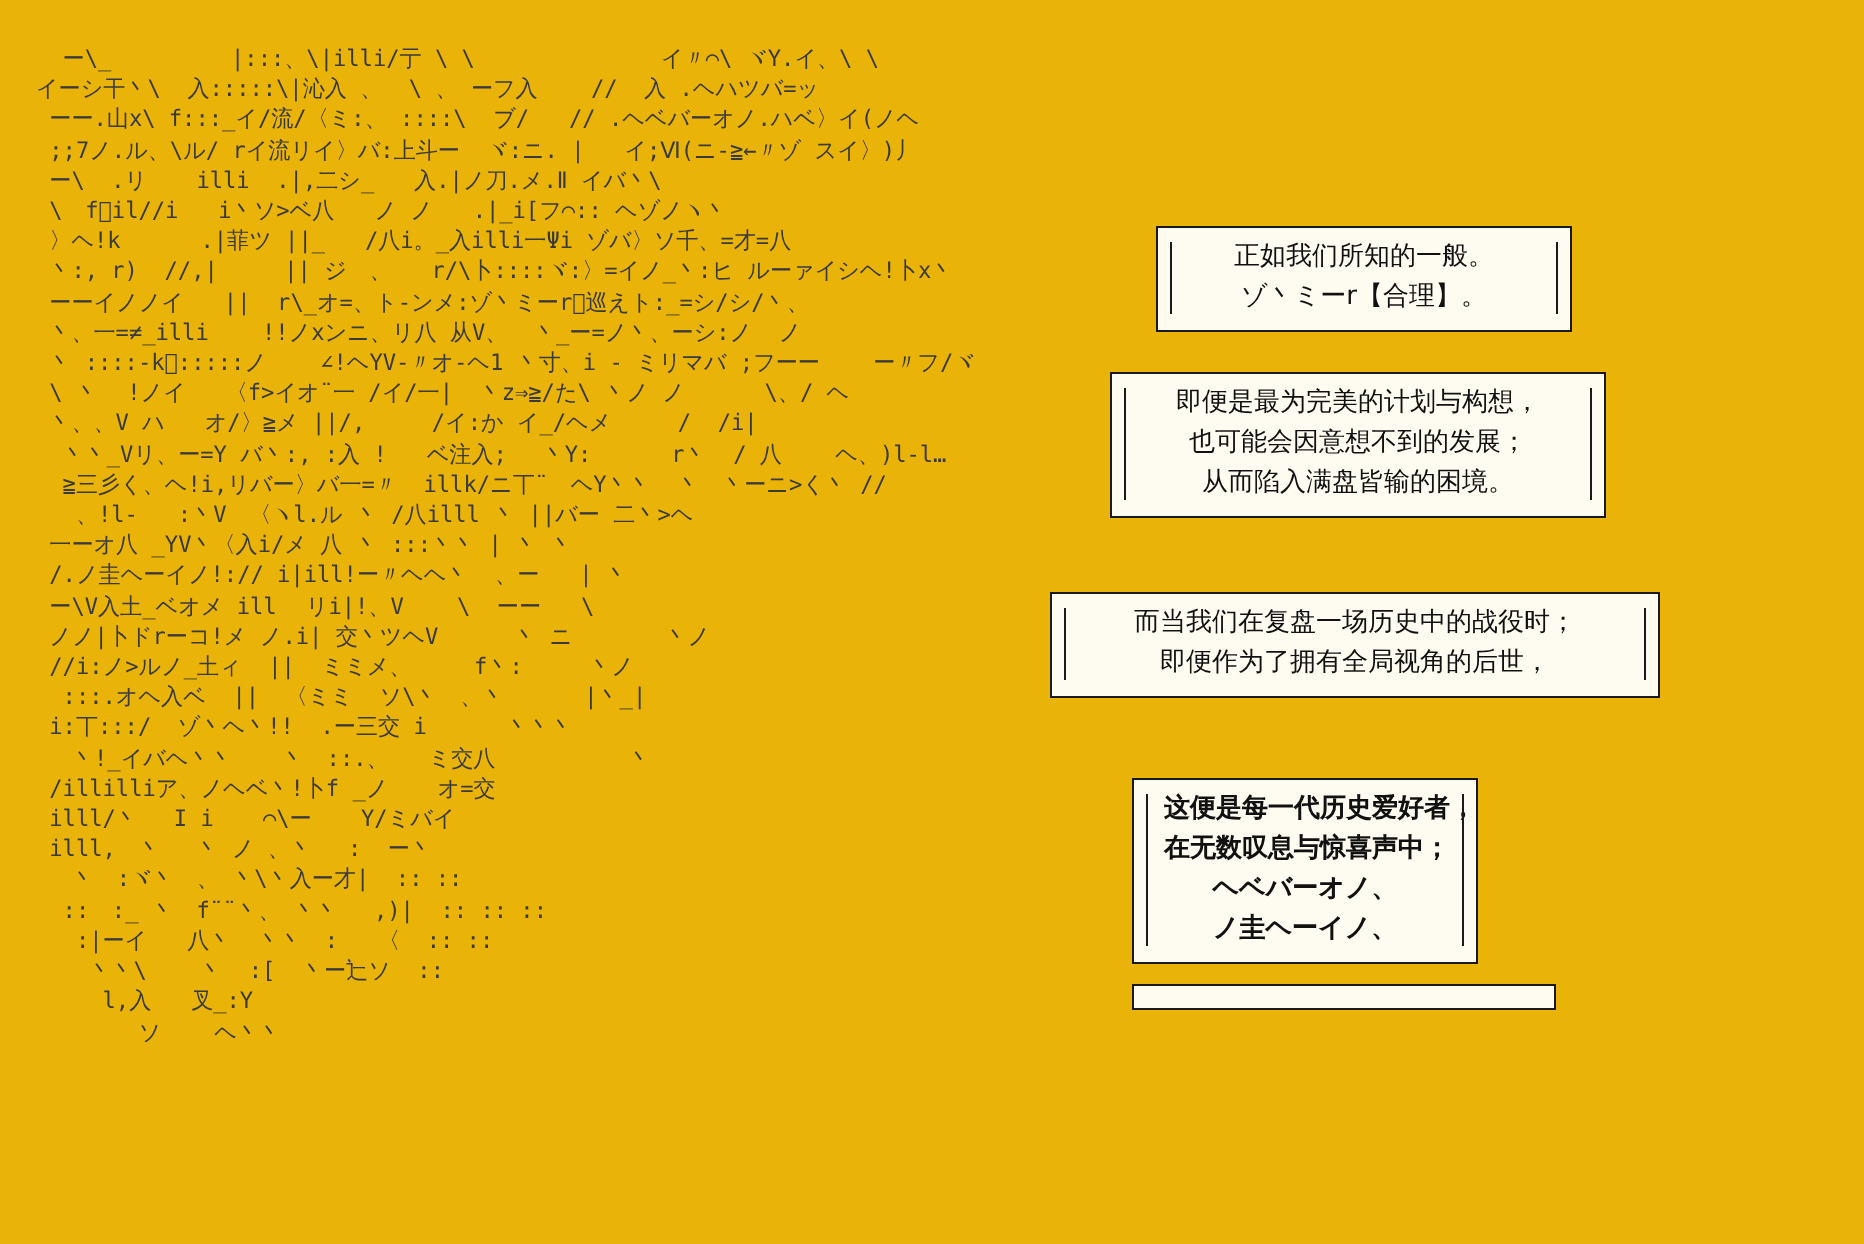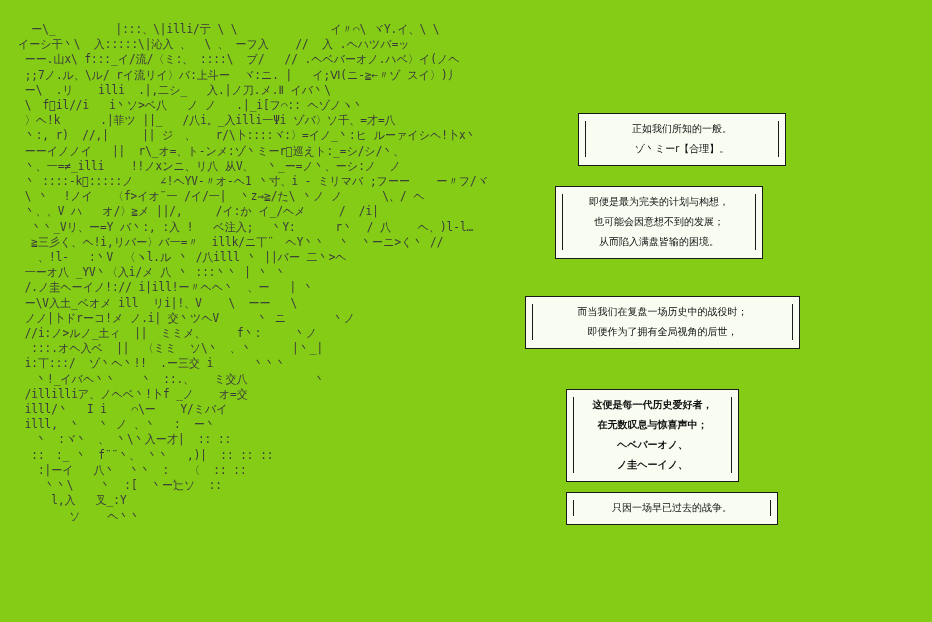--- a/index.html
+++ b/index.html
@@ -5,21 +5,21 @@
 <style>
   html, body {
     margin: 0;
     padding: 0;
     background: #ffffff;
   }
   #page {
     position: relative;
     width: 932px;
     height: 622px;
-    background: #84cc16;
+    background: #eab308;
     overflow: hidden;
     font-family: "DejaVu Sans", "Liberation Sans", sans-serif;
   }
 
   
   #aa-art {
     position: absolute;
     left: 18px;
     top: 22px;
     width: 600px;
@@ -38,21 +38,21 @@
     user-select: text;
   }
 
   
   .dlg {
     position: absolute;
     box-sizing: border-box;
     border: 1px solid #1a1a1a;
     background: rgba(255,255,255,0.94);
     font-family: "DejaVu Sans", "Liberation Sans", sans-serif;
-    font-size: 10px;
+    font-size: 13px;
     line-height: 20px;
     color: #111111;
     text-align: center;
     padding: 5px 4px 6px 4px;
   }
   .dlg .inner {
     position: relative;
     padding: 0 11px;
   }
   
@@ -64,22 +64,22 @@
     background: #1a1a1a;
   }
   .dlg .rail-l { left: 2px; }
   .dlg .rail-r { right: 2px; }
   .dlg .line {
     display: block;
     white-space: nowrap;
   }
 
   #dlg-1 { left: 578px; top: 113px;  width: 208px; }
-  #dlg-2 { left: 555px; top: 186px;  width: 208px; text-align: center; }
-  #dlg-3 { left: 525px; top: 296px;  width: 275px; }
+  #dlg-2 { left: 555px; top: 186px;  width: 248px; text-align: center; }
+  #dlg-3 { left: 525px; top: 296px;  width: 305px; }
   #dlg-4 { left: 566px; top: 389px;  width: 173px; font-weight: bold; }
   #dlg-5 { left: 566px; top: 492px;  width: 212px; }
 </style>
 </head>
 <body>
 
 <div id="page">
 
   <pre id="aa-art">  ー\_         |:::、\|illi/亍 \ \              イ〃⌒\ ヾΥ.イ、\ \
 イーシ干丶\  入:::::\|沁入 、  \ 、 ーフ入    //  入 .ヘハツバ=ッ
@@ -151,17 +151,16 @@
       <span class="line">在无数叹息与惊喜声中；</span>
       <span class="line">ヘベバーオノ、</span>
       <span class="line">ノ圭ヘーイノ、</span>
     </div>
   </div>
 
   <div class="dlg" id="dlg-5">
     <div class="inner">
       <span class="rail-l"></span>
       <span class="rail-r"></span>
-      <span class="line">只因一场早已过去的战争。</span>
     </div>
   </div>
 
 </div>
 
 </body></html>

